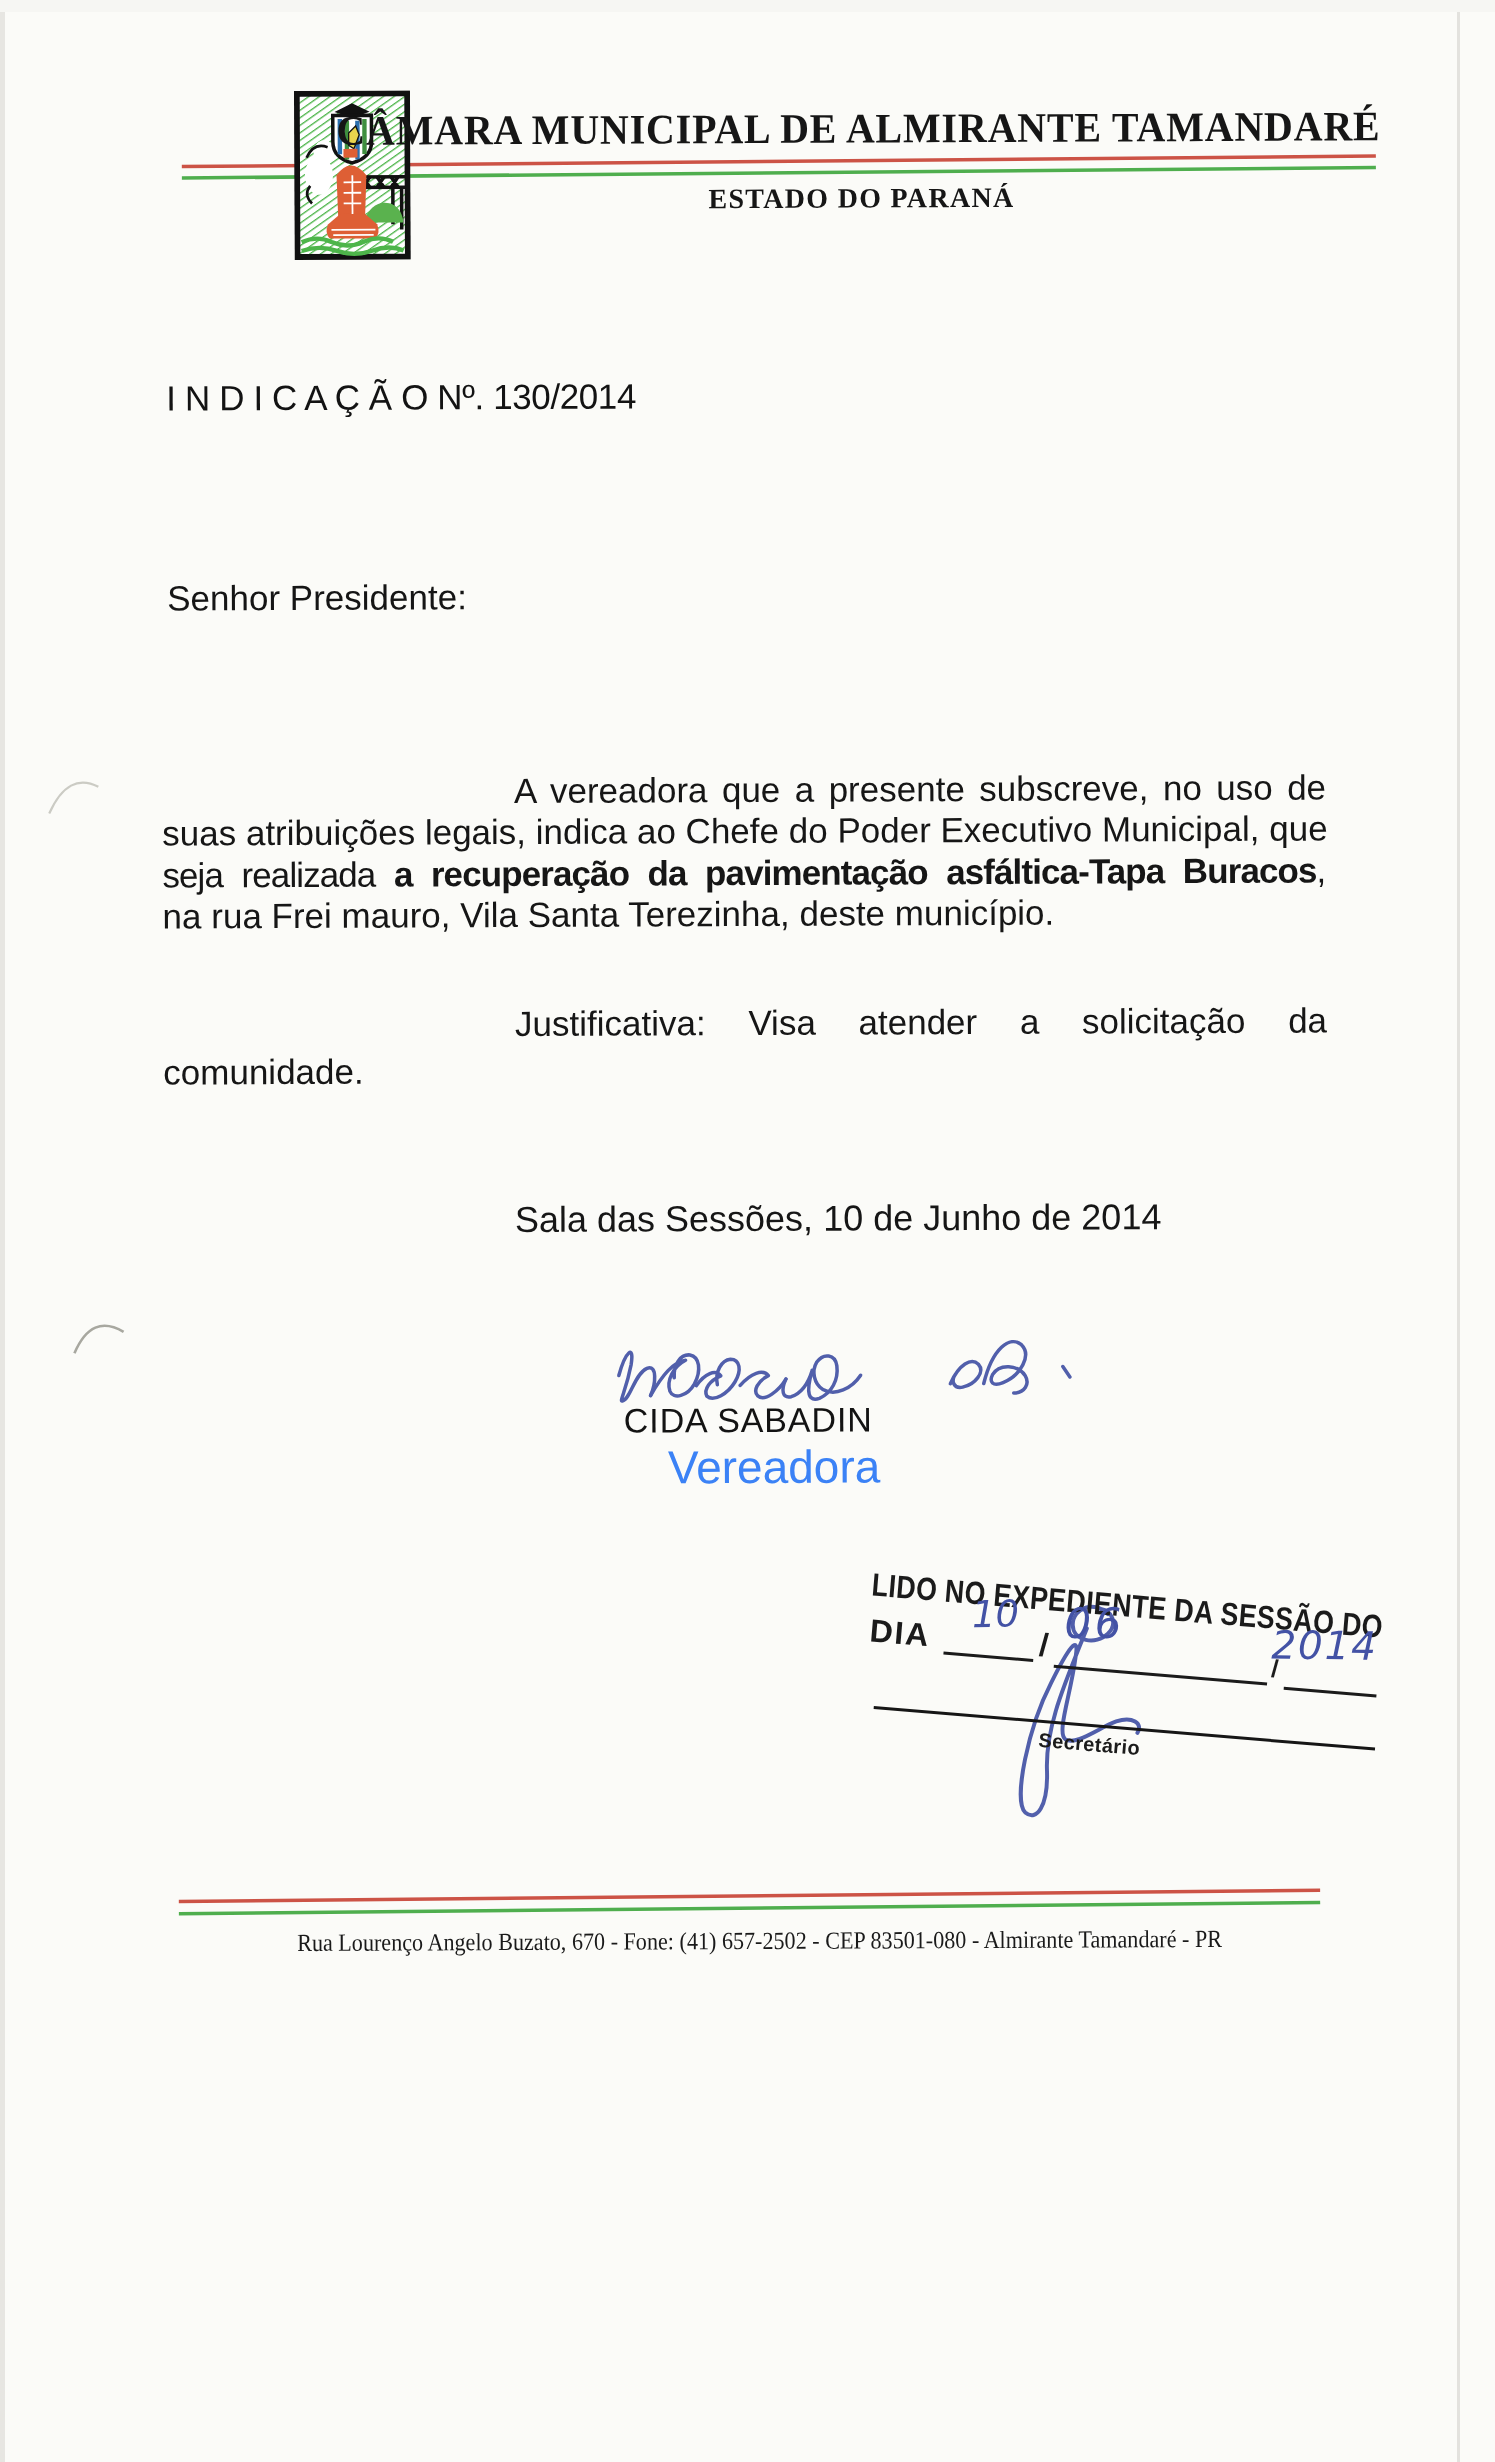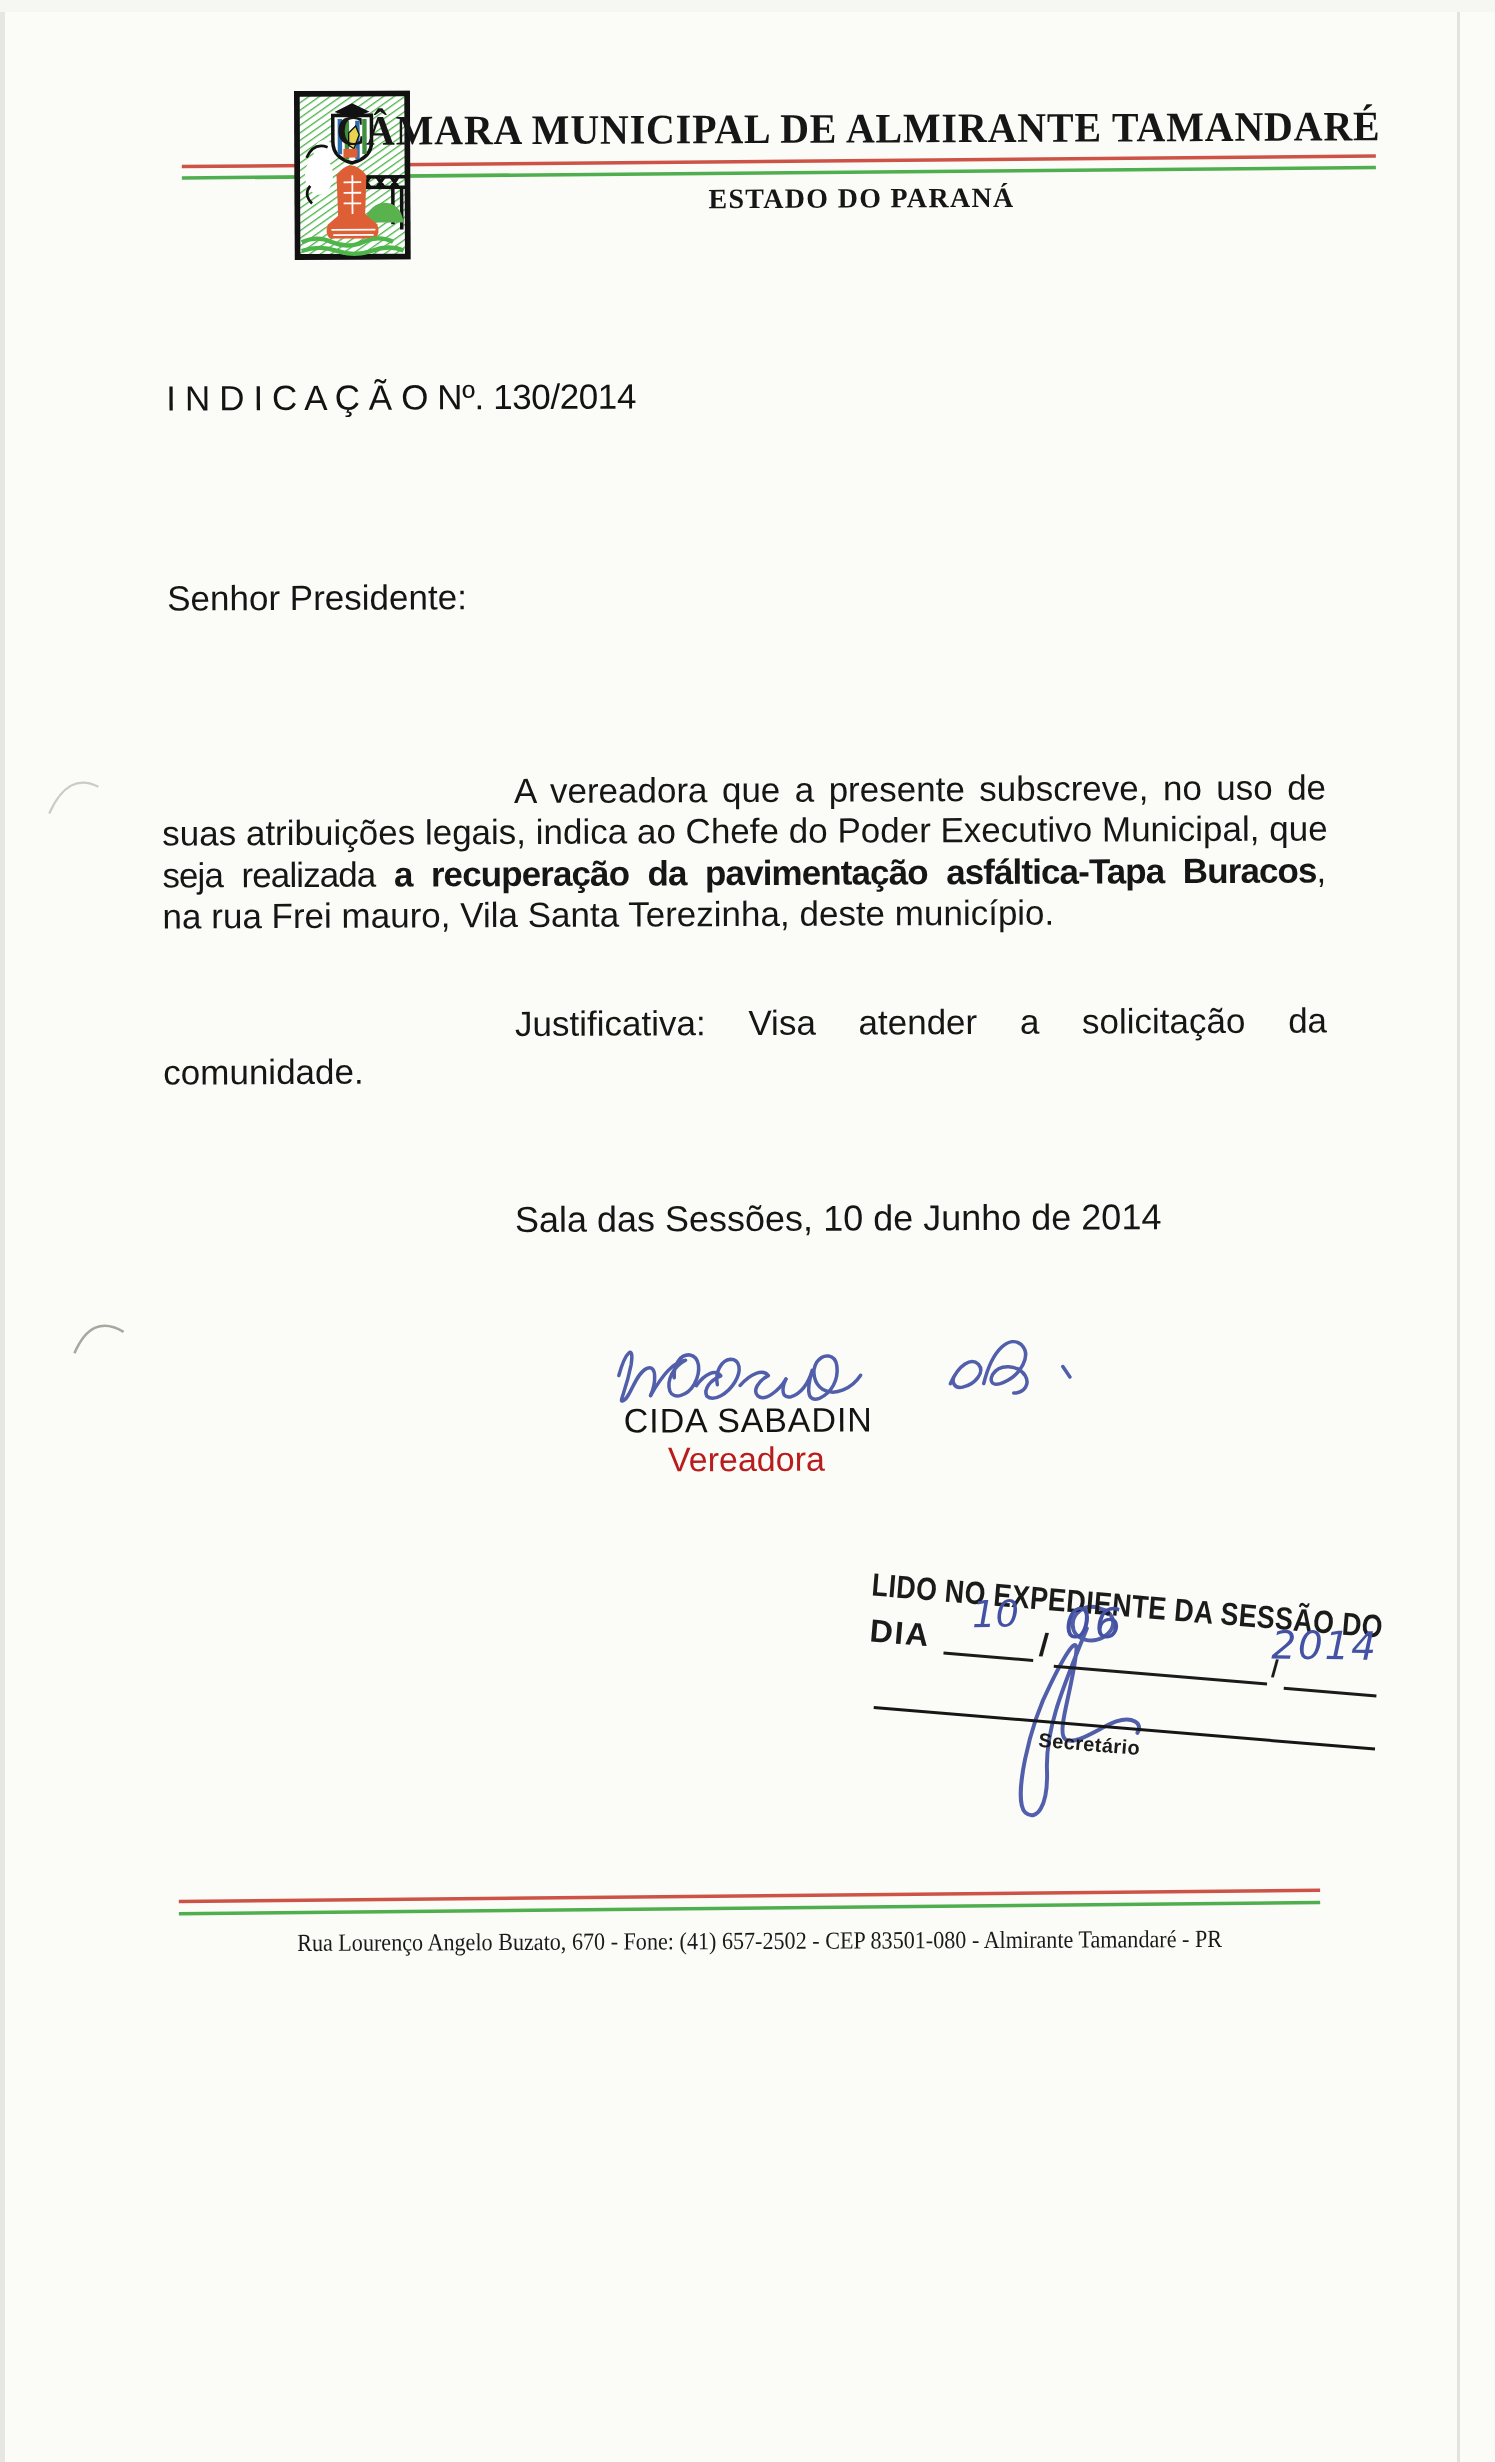--- a/index.html
+++ b/index.html
@@ -50,21 +50,21 @@
     left:164px;width:1163px;font-size:35px;color:#161616;
     text-align:justify;text-align-last:justify;white-space:nowrap;
   }
   .bodyline.noj{text-align:left;text-align-last:left;}
   .indent{padding-left:352px;width:812px;}
   .tightline{letter-spacing:-0.9px;}
 
   .dateline{left:515px;top:1186px;font-size:36px;color:#161616;white-space:nowrap;}
 
   .signer-name{left:623px;top:1389px;font-size:34px;color:#131313;letter-spacing:0.9px;white-space:nowrap;}
-  .signer-role{left:667px;top:1428px;font-size:34px;color:#b91c1c;white-space:nowrap;}
+  .signer-role{left:667px;top:1428px;font-size:46px;color:#3b82f6;white-space:nowrap;}
 
   
   .stamp{
     left:872px;top:1555px;width:536px;height:211px;
     transform:rotate(5deg);transform-origin:left top;
     color:#1b1b1b;
   }
   .stamp-line1{
     position:absolute;left:0;top:0;
     font-size:32px;font-weight:700;letter-spacing:0.4px;white-space:nowrap;

